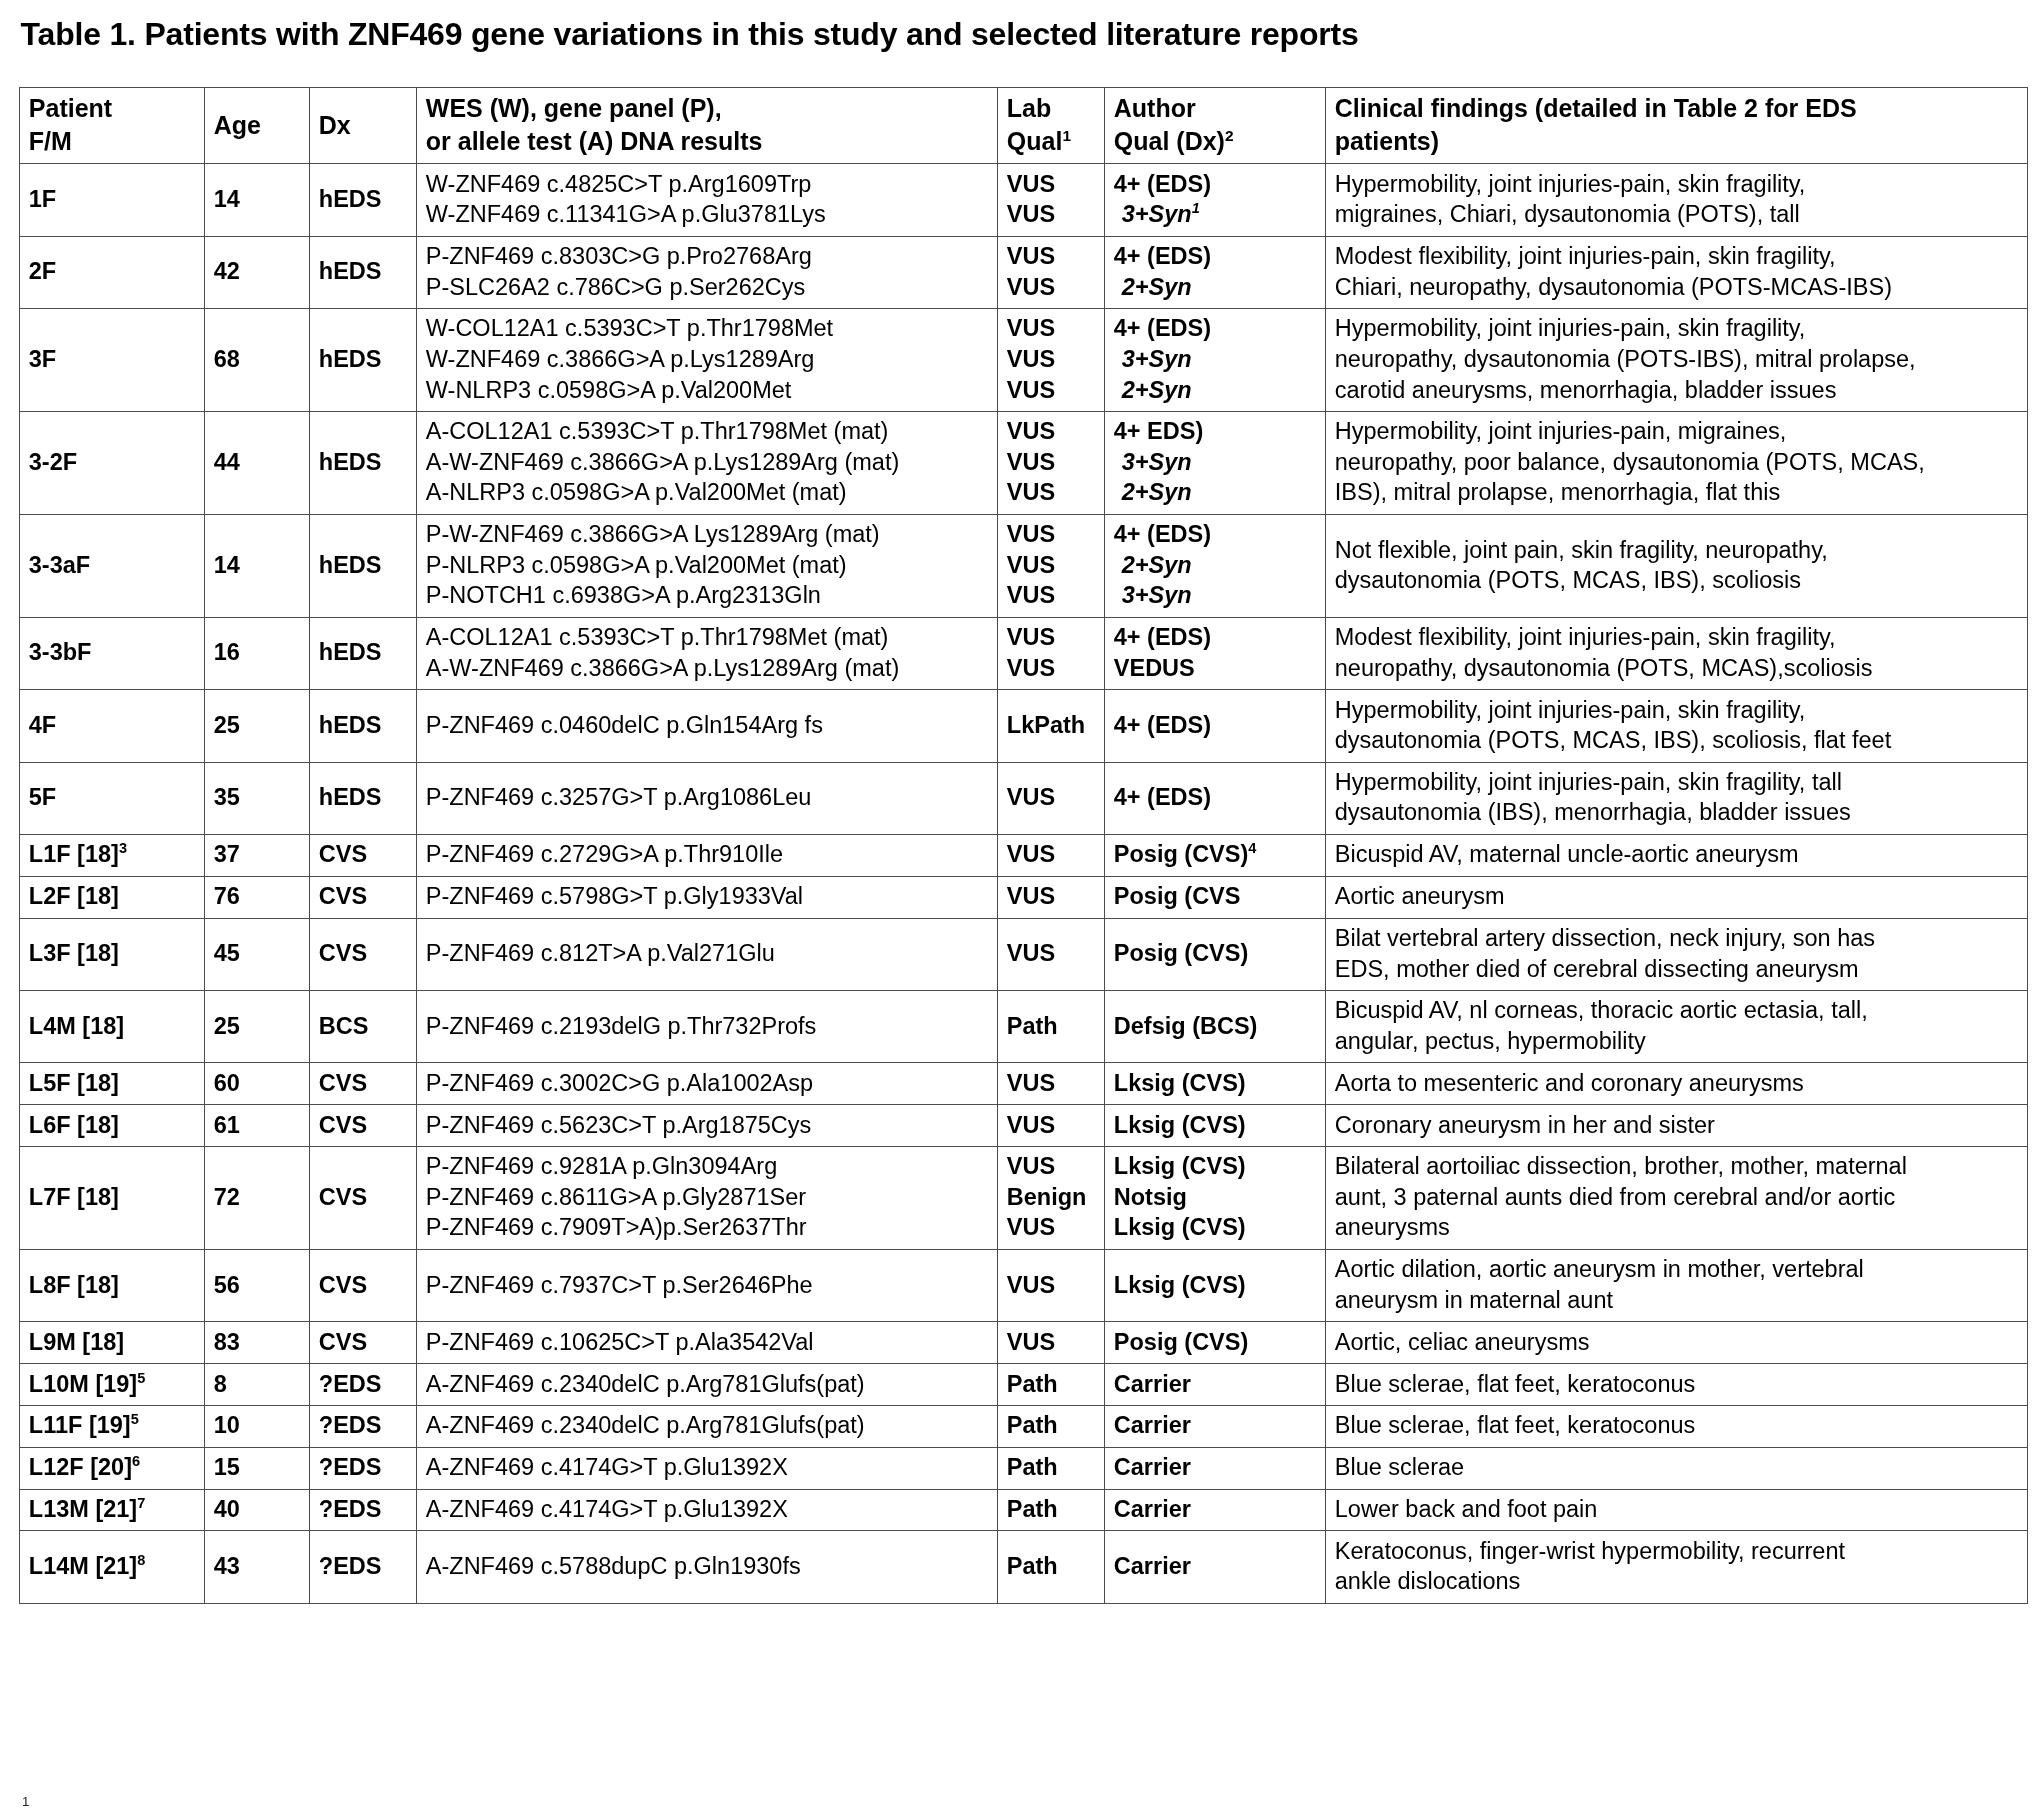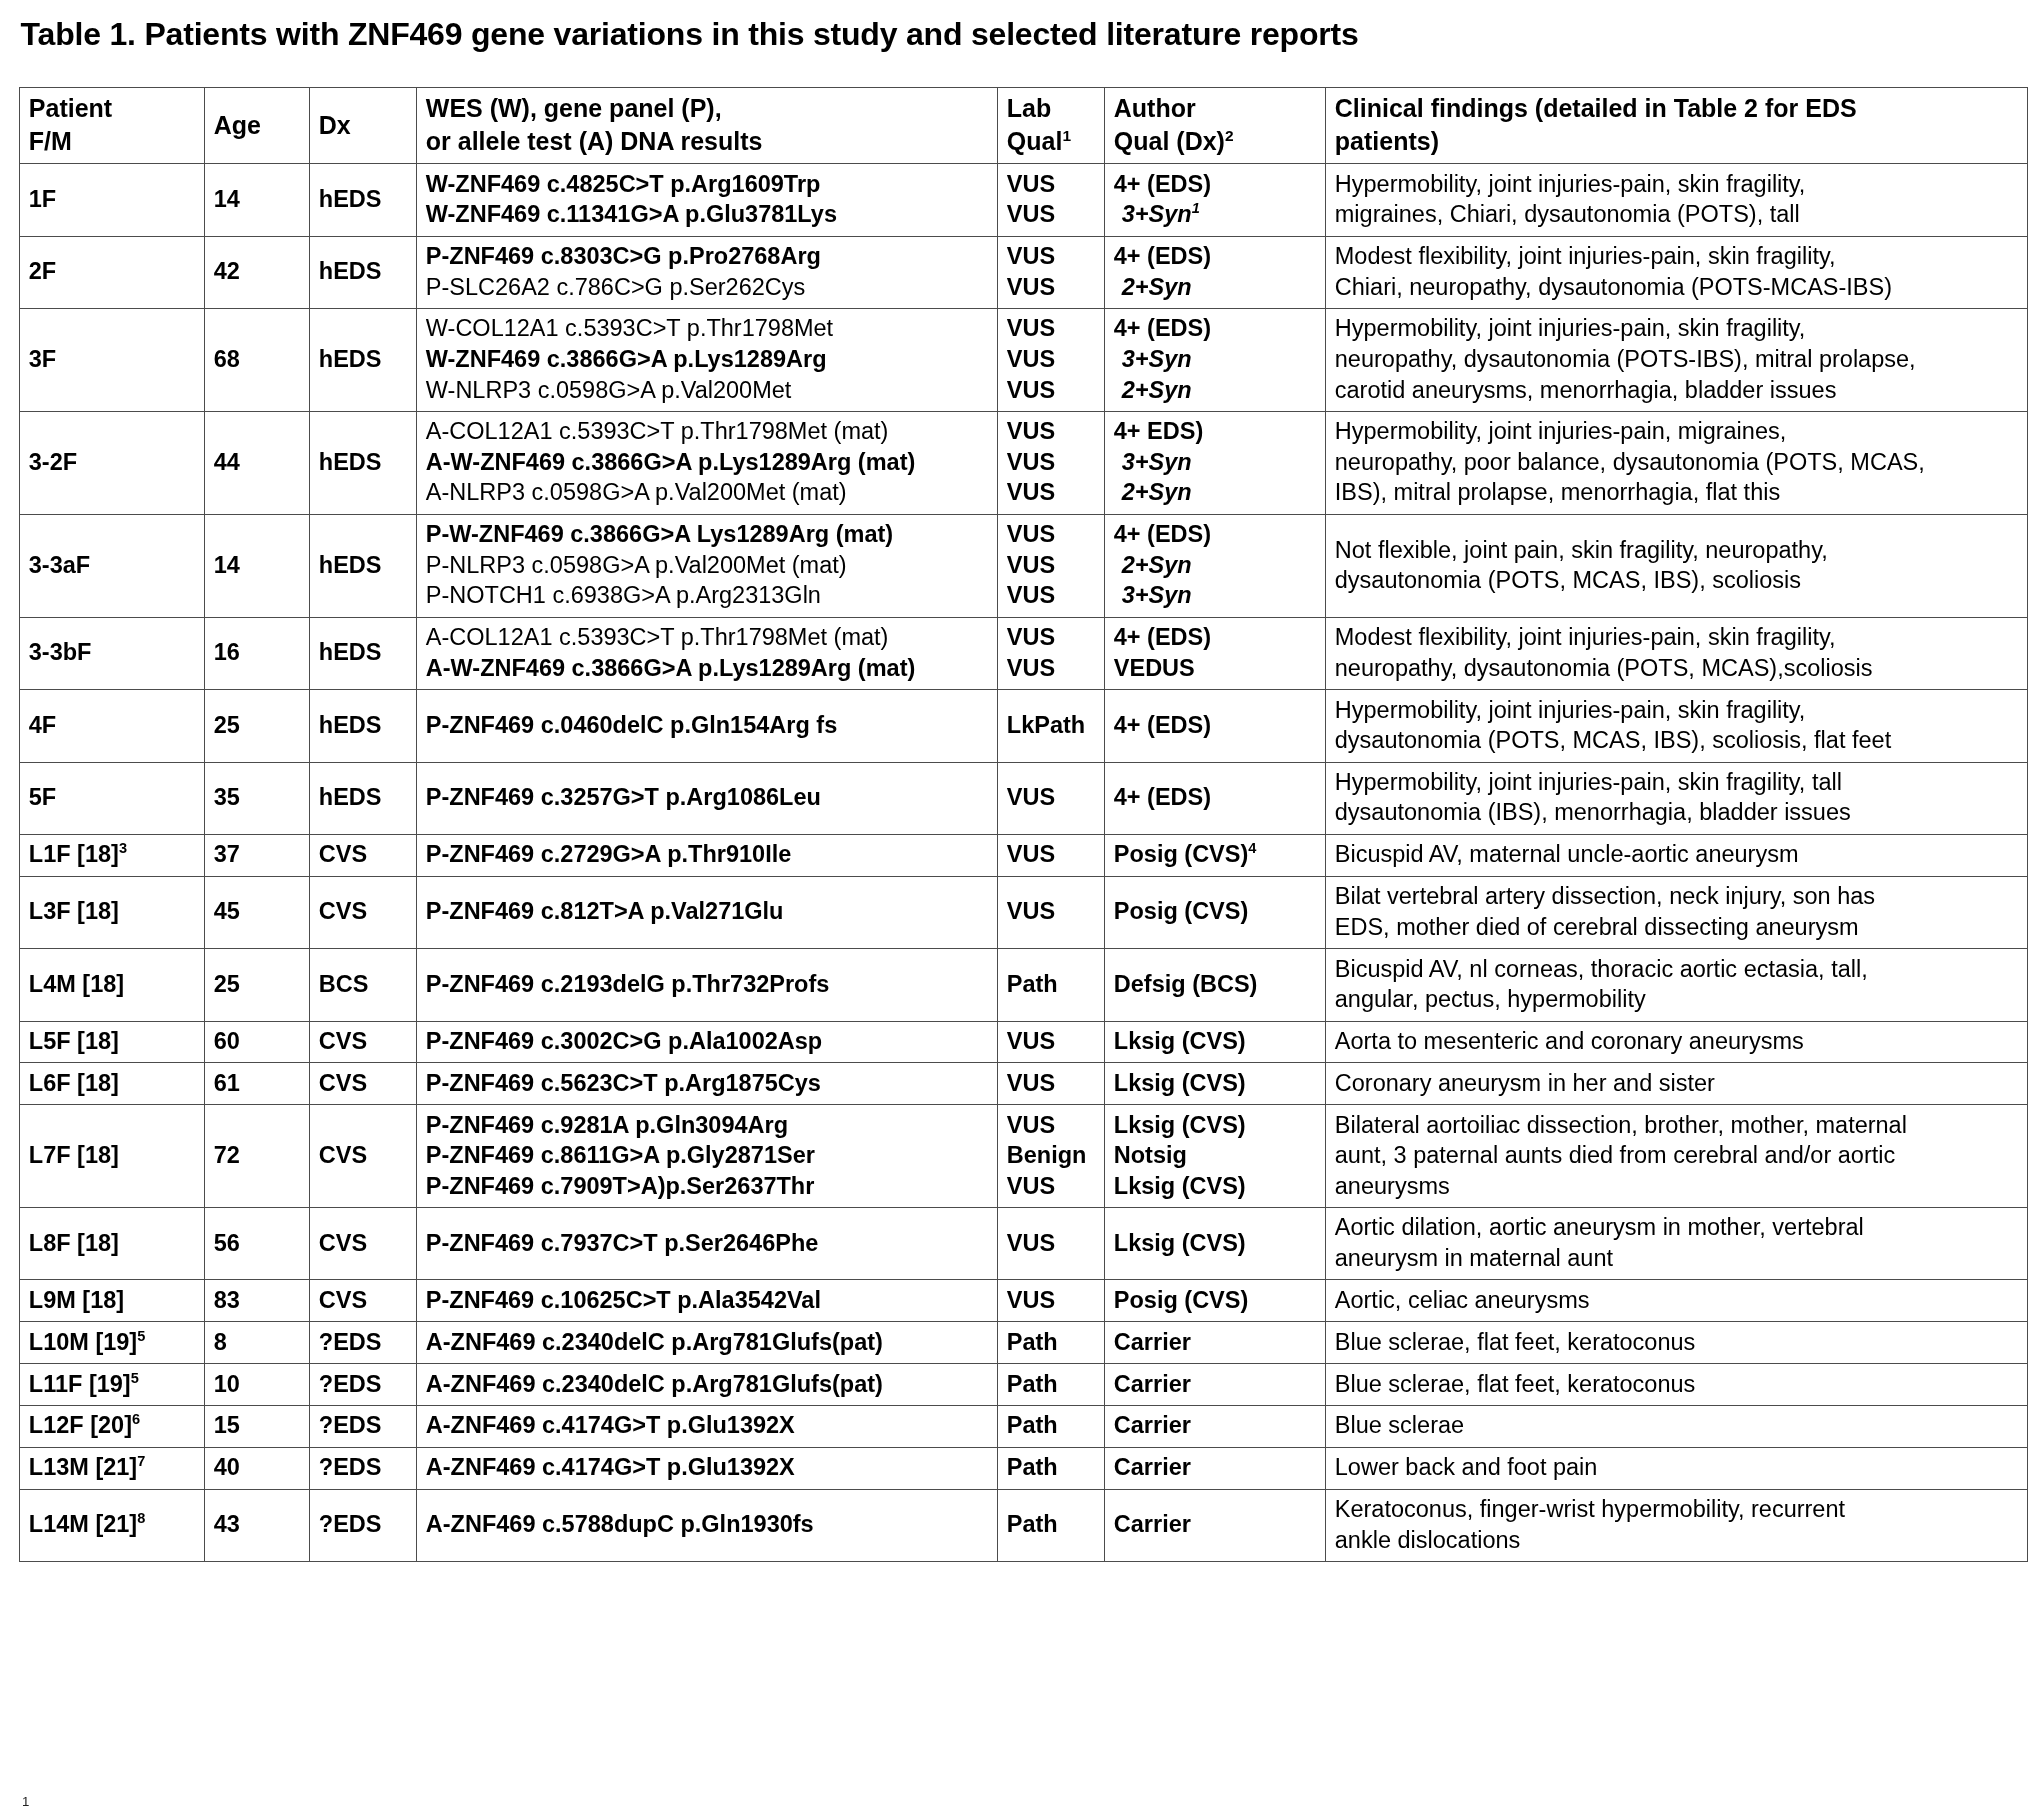--- a/index.html
+++ b/index.html
@@ -79,21 +79,21 @@
   }
   td.c-age, td.c-dx { text-align: center; }
   td.c-lab { text-align: left; padding-left: 11.8px; }
   td.c-auth { text-align: left; padding-left: 11.8px; }
   td.c-patient { padding-left: 11.8px; }
   td.c-dna { padding-left: 14.7px; }
   td.c-clin { padding-left: 14.7px; font-weight: normal; }
 
   .lines > div { white-space: nowrap; }
 
-  .b  { font-weight: bold; }
+  .b  { font-weight: normal; }
   .n  { font-weight: normal; }
   .it { font-style: italic; font-weight: bold; margin-left: 8px; }
   sup { font-size: 0.62em; vertical-align: super; line-height: 0; }
   .footmark {
     position: absolute;
     left: 22px;
     top: 1794px;
     font-size: 13.2px;
     color: #222;
   }
@@ -402,20 +402,45 @@
               <div>Posig (CVS)<sup>4</sup></div>
             </div>
           </td>
           <td class="c-clin">
             <div class="lines">
               <div>Bicuspid AV, maternal uncle-aortic aneurysm</div>
             </div>
           </td>
         </tr>
         <tr>
+          <td class="c-patient">L2F [18]</td>
+          <td class="c-age">76</td>
+          <td class="c-dx">CVS</td>
+          <td class="c-dna">
+            <div class="lines">
+              <div class="b">P-ZNF469 c.5798G&gt;T p.Gly1933Val</div>
+            </div>
+          </td>
+          <td class="c-lab">
+            <div class="lines">
+              <div>VUS</div>
+            </div>
+          </td>
+          <td class="c-auth">
+            <div class="lines">
+              <div>Posig (CVS</div>
+            </div>
+          </td>
+          <td class="c-clin">
+            <div class="lines">
+              <div>Aortic aneurysm</div>
+            </div>
+          </td>
+        </tr>
+        <tr>
           <td class="c-patient">L3F [18]</td>
           <td class="c-age">45</td>
           <td class="c-dx">CVS</td>
           <td class="c-dna">
             <div class="lines">
               <div class="b">P-ZNF469 c.812T&gt;A p.Val271Glu</div>
             </div>
           </td>
           <td class="c-lab">
             <div class="lines">

